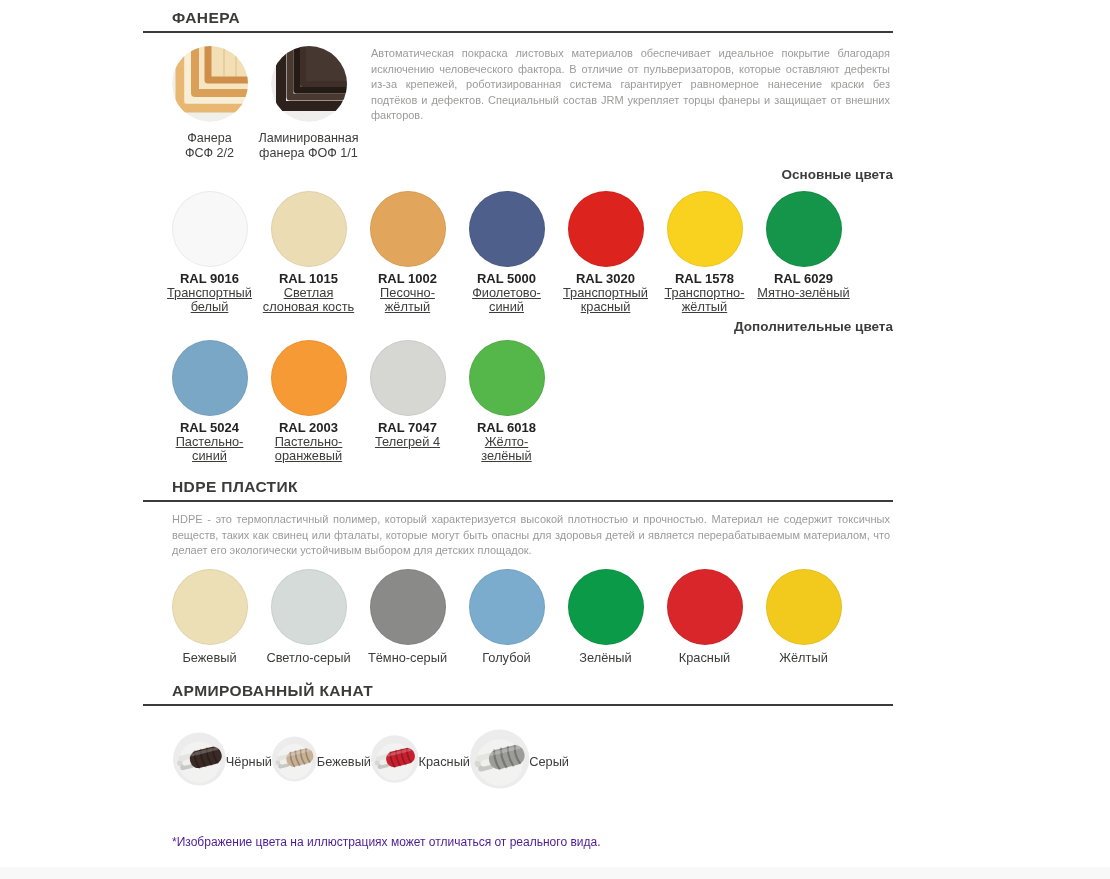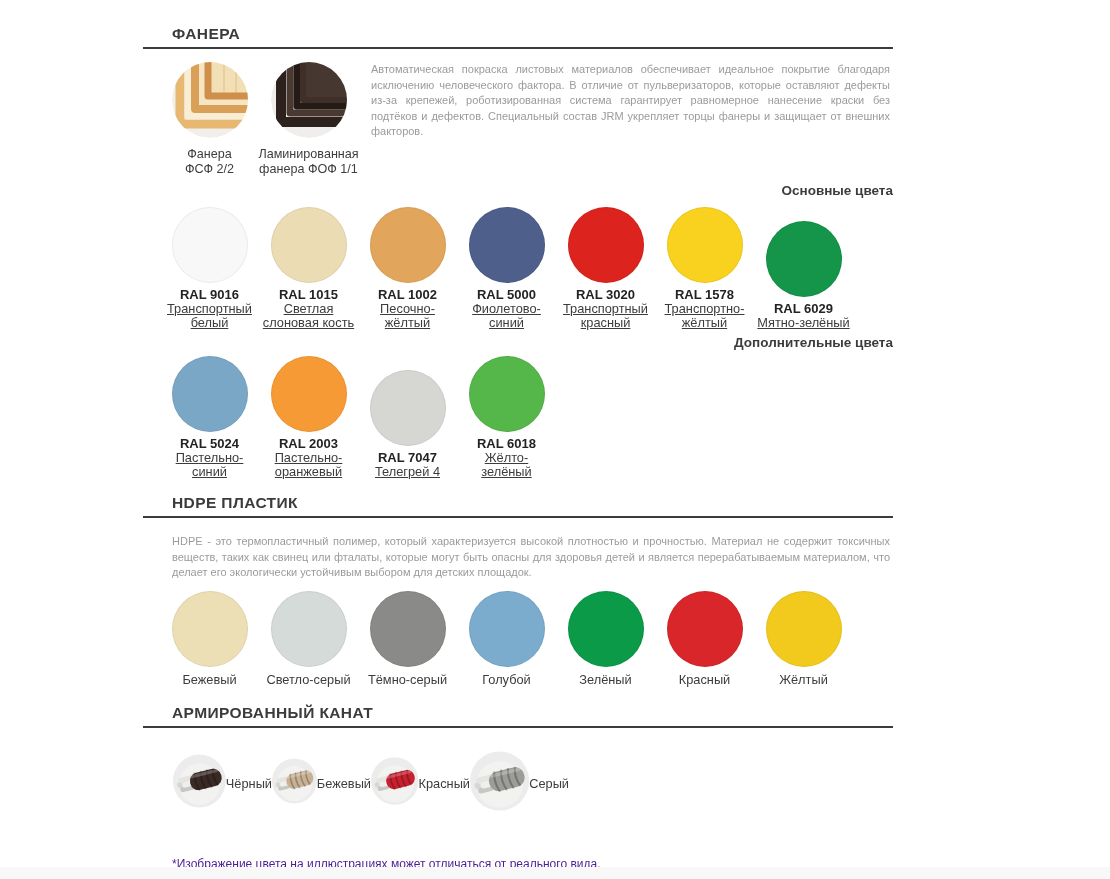--- a/index.html
+++ b/index.html
@@ -1,21 +1,21 @@
 <!DOCTYPE html>
 <html lang="ru"><head>
 <meta charset="utf-8">
 <style>
   html,body{margin:0;padding:0;}
   body{
     width:1110px;height:879px;background:#ffffff;
     font-family:"Liberation Sans","DejaVu Sans",sans-serif;
     color:#3c3c3b;position:relative;overflow:hidden;
   }
-  .content{position:absolute;left:143px;top:16px;width:750px;padding-top:9px;}
+  .content{position:absolute;left:143px;top:0;width:750px;padding-top:9px;}
 
   .sec-title{
     padding-left:29px;font-size:15.5px;font-weight:bold;letter-spacing:.4px;
     color:#3b3b3a;line-height:18px;
   }
   .rule{margin-top:4px;height:2px;background:#3b3b3a;}
 
   .para{
     font-size:11px;line-height:15.5px;color:#9b9b9a;text-align:justify;
     white-space:pre-line;
@@ -27,36 +27,36 @@
   .fig-label{
     margin-top:9px;font-size:12.6px;line-height:14.5px;text-align:center;
     color:#3d3d3c;white-space:pre-line;
   }
   .ply-desc{margin-left:13px;width:519px;}
 
   .colors-label{
     margin-top:7px;padding-left:29px;font-size:13.5px;font-weight:bold;
     color:#3c3c3b;line-height:15px;text-align:right;
   }
-  .swatch-row{display:flex;margin-top:9px;padding-left:17px;min-height:123px;align-items:flex-end;}
+  .swatch-row{display:flex;margin-top:9px;padding-left:17px;min-height:123px;align-items:flex-start;}
   .col{width:99px;display:flex;flex-direction:column;align-items:center;}
   .swatch{
     width:76px;height:76px;border-radius:50%;
     box-shadow:inset 0 0 0 1px rgba(0,0,0,0.06);
   }
   .code{margin-top:4px;font-size:13px;font-weight:bold;color:#232323;line-height:15px;}
   .cname{
     font-size:12.8px;line-height:14px;color:#3c3c3b;text-align:center;
     white-space:pre-line;
     text-decoration:underline;
   }
   .hdpe-label{margin-top:5px;font-size:12.8px;color:#3c3c3b;line-height:15px;text-align:center;}
 
   .hdpe-title{margin-top:15px;}
-  .hdpe-desc{margin-top:16px;padding-left:29px;width:718px;}
+  .hdpe-desc{margin-top:10px;padding-left:29px;width:718px;}
   .hdpe-row{margin-top:10px;min-height:96px;}
 
   .rope-title{margin-top:17px;}
   .rope-row{display:flex;margin-top:11px;padding-left:30px;}
   .rope-fig{width:99px;display:flex;flex-direction:row;align-items:center;}
   .rope-svg{width:84px;height:84px;display:block;}
   .rope-desc{margin-left:0;width:324px;margin-top:-2px;}
 
   .footnote{
     margin-top:34px;padding-left:29px;font-size:12px;color:#4c1d95;line-height:15px;

